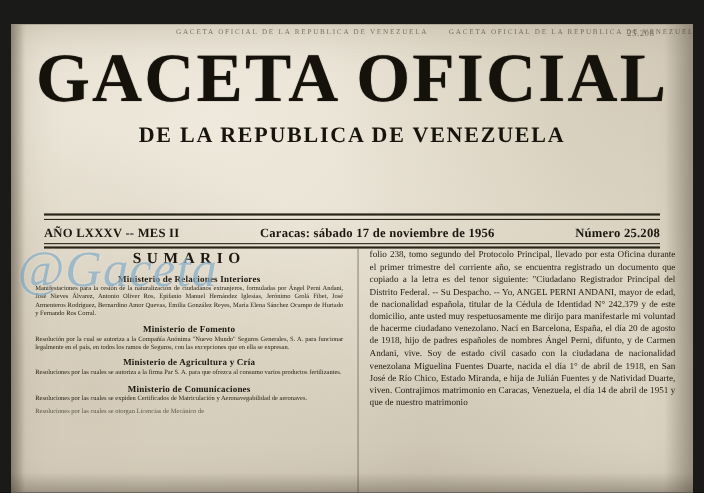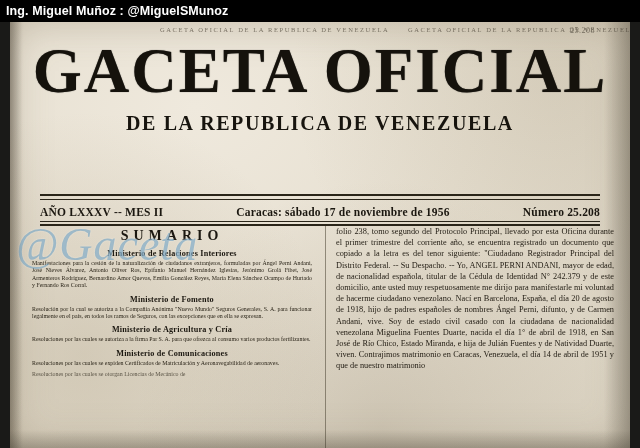--- a/index.html
+++ b/index.html
@@ -247,21 +247,20 @@
     background: linear-gradient(to right, rgba(60,50,35,0.30), rgba(60,50,35,0));
     z-index: 7;
     pointer-events: none;
   }
 </style>
 </head>
 <body>
 
 <div id="page">
 
-  <div class="caption-bar">Ing. Miguel Muñoz : @MiguelSMunoz</div>
 
   <div class="scan">
 
     <div class="crease"></div>
 
     <div class="micro-strip">
       <span class="m1">GACETA OFICIAL DE LA REPUBLICA DE VENEZUELA</span>
       <span class="m2">GACETA OFICIAL DE LA REPUBLICA DE VENEZUELA</span>
       <span class="m3">25.208</span>
     </div>

